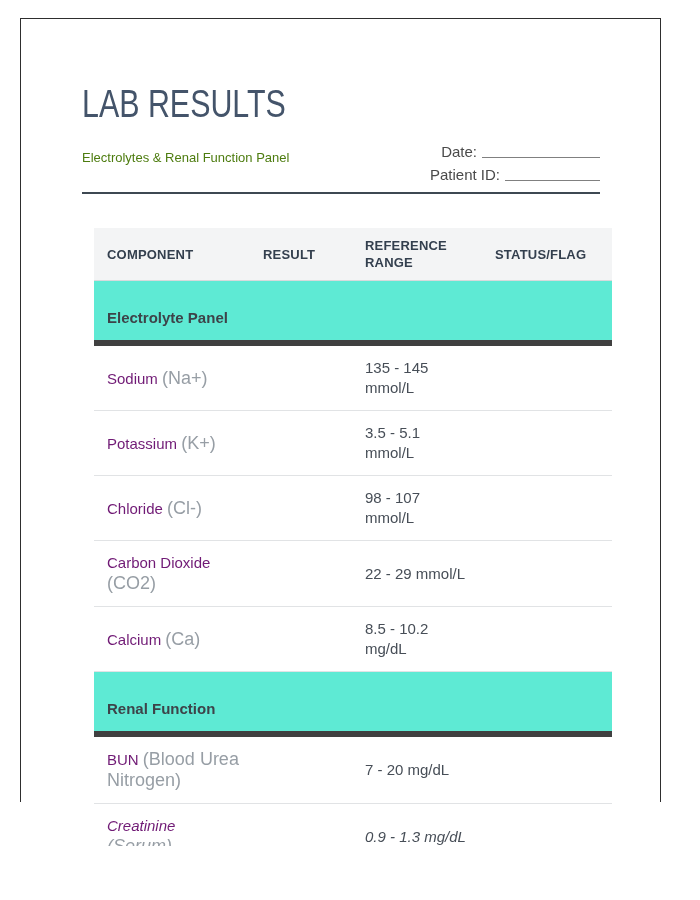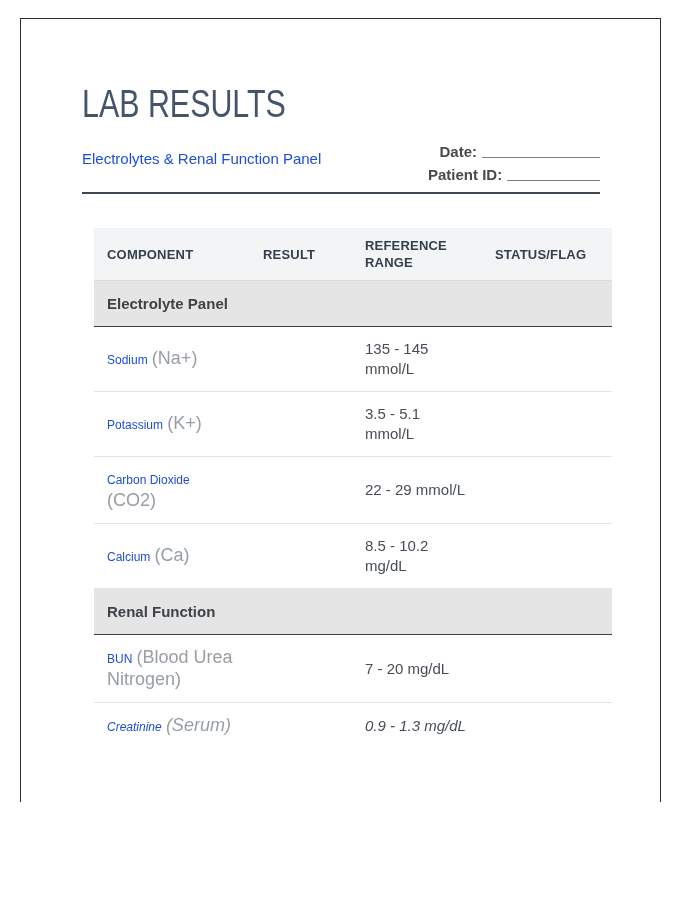--- a/index.html
+++ b/index.html
@@ -11,49 +11,49 @@
     position:absolute;left:20px;top:18px;width:641px;height:784px;
     border-top:1.5px solid #2e2e2e;border-left:1.5px solid #2e2e2e;border-right:1.5px solid #2e2e2e;
     box-sizing:border-box;pointer-events:none;
   }
   .doc-title{
     position:absolute;left:82px;top:84px;margin:0;
     font-size:38px;font-weight:300;line-height:1.1;color:#44546a;
     transform:scaleX(0.8);transform-origin:left top;white-space:nowrap;
   }
   .subtitle{
-    position:absolute;left:82px;top:150px;font-size:15px;color:#1d4ed8;white-space:nowrap;
+    position:absolute;left:82px;top:150px;font-size:13px;color:#4d7c0f;white-space:nowrap;
   }
   .meta-fields{position:absolute;left:428px;top:137px;width:172px;}
   .meta-row{display:flex;align-items:flex-end;justify-content:flex-end;height:23px;}
-  .flabel{font-size:15px;color:#4a4a4a;margin-right:5px;white-space:nowrap;font-weight:bold;}
+  .flabel{font-size:15px;color:#4a4a4a;margin-right:5px;white-space:nowrap;}
   .fline{display:inline-block;height:3px;border-bottom:1px solid #808080;margin-bottom:2px;}
   .fline-date{width:118px;}
   .fline-pid{width:95px;}
   .rule{position:absolute;left:82px;top:192px;width:518px;height:2px;background:#3e4852;}
   table.results{
     position:absolute;left:94px;top:228px;width:518px;
     border-collapse:collapse;table-layout:fixed;
   }
   table.results th{
     background:#f3f4f5;color:#333f4e;font-size:13px;font-weight:700;letter-spacing:0.2px;
     text-align:left;vertical-align:middle;padding:9px 10px 9px 13px;line-height:17px;
     border-bottom:1px solid #d8dadc;
   }
   tr.section td{
-    background:#e5e5e5;color:#3d4349;font-size:15px;font-weight:700;
-    padding:14px 10px 14px 13px;border-bottom:1px solid #404040;vertical-align:middle;
+    background:#5eead4;color:#3d4349;font-size:15px;font-weight:700;
+    padding:28px 10px 14px 13px;border-bottom:6px solid #404040;vertical-align:middle;
   }
   tr.row td{
     padding:12px 10px 12px 13px;vertical-align:middle;line-height:20px;
     border-bottom:1px solid #e1e3e5;font-size:15px;color:#474e57;
   }
   tr.row:last-child td{border-bottom:none;font-style:italic;}
   td.c-ref{padding-right:11px;}
-  .nm{font-size:12px;color:#1d4ed8;}
+  .nm{font-size:15px;color:#701a75;}
   .sym{font-size:18px;color:#979ea5;}
 </style>
 </head>
 <body>
 
 <div class="canvas">
   <div class="page-border"></div>
 
   <h1 class="doc-title">LAB RESULTS</h1>
   <div class="subtitle">Electrolytes &amp; Renal Function Panel</div>
@@ -98,20 +98,26 @@
         <td></td>
       </tr>
 
       <tr class="row">
         <td><span class="nm">Potassium</span> <span class="sym">(K+)</span></td>
         <td></td>
         <td class="c-ref">3.5 - 5.1 mmol/L</td>
         <td></td>
       </tr>
 
+      <tr class="row">
+        <td><span class="nm">Chloride</span> <span class="sym">(Cl-)</span></td>
+        <td></td>
+        <td class="c-ref">98 - 107 mmol/L</td>
+        <td></td>
+      </tr>
 
       <tr class="row">
         <td><span class="nm">Carbon Dioxide</span> <span class="sym">(CO2)</span></td>
         <td></td>
         <td class="c-ref">22 - 29 mmol/L</td>
         <td></td>
       </tr>
 
       <tr class="row">
         <td><span class="nm">Calcium</span> <span class="sym">(Ca)</span></td>

